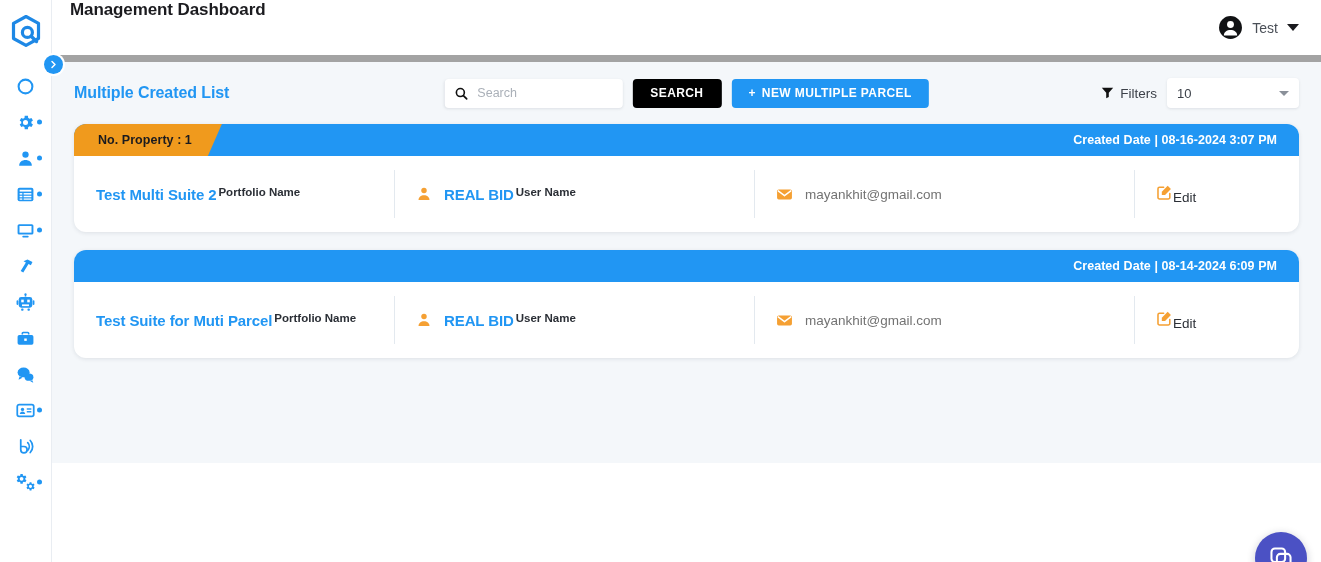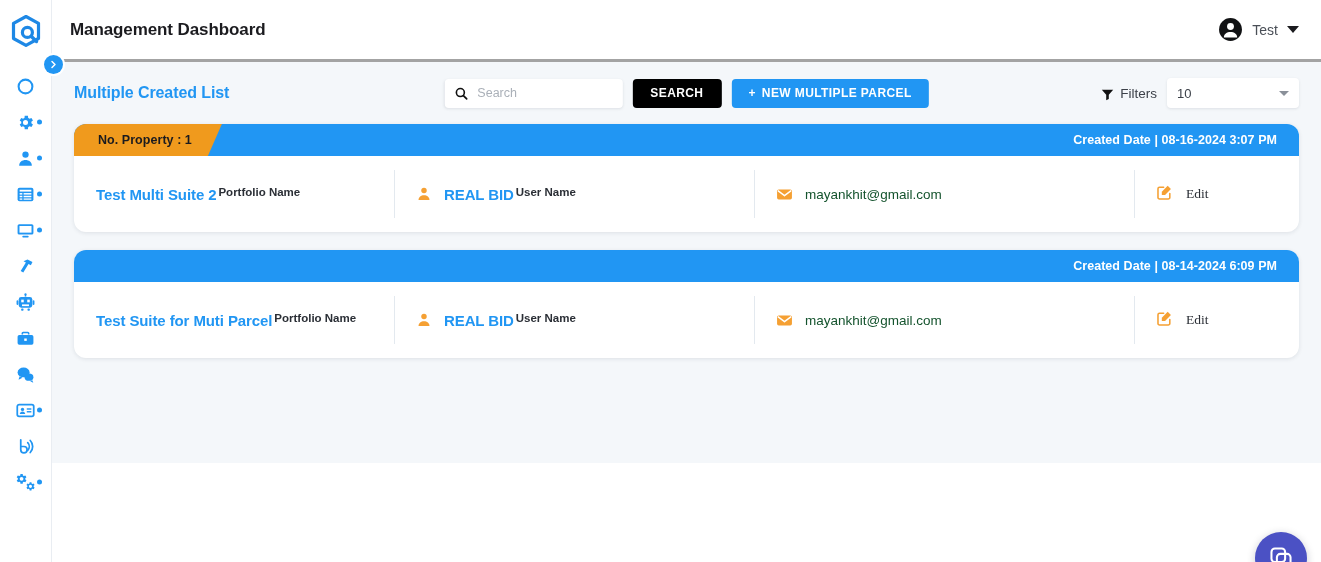--- a/index.html
+++ b/index.html
@@ -42,22 +42,22 @@
     display: flex; align-items: center; justify-content: center;
     box-shadow: 0 0 0 2px #ffffff;
     cursor: pointer; z-index: 10;
   }
   .sidebar-toggle svg { display:block; }
 
   
   .topbar {
     position: absolute; left: 52px; top: 0; right: 0; height: 62px;
     background: #ffffff;
-    display: flex; align-items: center;
-    border-bottom: 3px solid #a3a3a3;
+    display: flex; 
+    border-bottom: 7px solid #a3a3a3;
     z-index: 4;
   }
   .page-title {
     margin-left: 18px;
     font-size: 17px; font-weight: bold; color: #1b1b1f;
     letter-spacing: -0.1px;
   }
   .topbar-right {
     margin-left: auto; margin-right: 22px;
     display: flex; align-items: center; gap: 9px;
@@ -115,21 +115,21 @@
     font-family: "Liberation Sans", sans-serif;
     font-size: 12px; font-weight: bold; letter-spacing: 0.4px;
     cursor: pointer;
     display:flex; align-items:center; gap:6px;
   }
   .toolbar-right {
     margin-left: auto;
     display: flex; align-items: center; gap: 10px;
   }
   .filters {
-    display: flex; align-items: flex-end; gap: 6px;
+    display: flex; align-items: flex-start; gap: 6px;
     font-size: 13.5px; color: #3c4149; cursor: pointer;
   }
   .filters svg { display:block; }
   .count-select {
     width: 132px; height: 30px;
     background: #ffffff; border-radius: 4px;
     box-shadow: 0 1px 3px rgba(17,25,45,0.10);
     display: flex; align-items: center;
     padding: 0 10px;
     font-size: 13px; color: #3c4149;
@@ -190,23 +190,23 @@
   .stack { display:flex; flex-direction: row; gap: 2px; }
   .primary {
     font-size: 15px; font-weight: bold; color: #2196f3;
     letter-spacing: -0.1px;
   }
   .secondary {
     font-size: 11.5px; font-weight: bold; color: #2b2f36;
   }
   .with-icon { display: flex; align-items: center; gap: 12px; }
   .with-icon svg { display:block; flex: 0 0 auto; }
-  .email-text { font-size: 13.5px; color: #14532d; }
+  .email-text { font-size: 13.5px; color: #737373; }
   .edit-text { font-size: 13.5px; color: #2b2f36; }
-  .edit-cell-inner { display:flex; align-items:center; gap: 13px; cursor: pointer; font-family: Liberation Serif, serif; }
+  .edit-cell-inner { display:flex; align-items:flex-end; cursor: pointer; }
 
   
   .bottom-white {
     position: absolute; left: 52px; top: 463px; right: 0; bottom: 0;
     background: #ffffff;
   }
   .chat-bubble {
     position: absolute; right: 14px; bottom: -22px;
     width: 52px; height: 52px; border-radius: 50%;
     background: #4b51c4;

